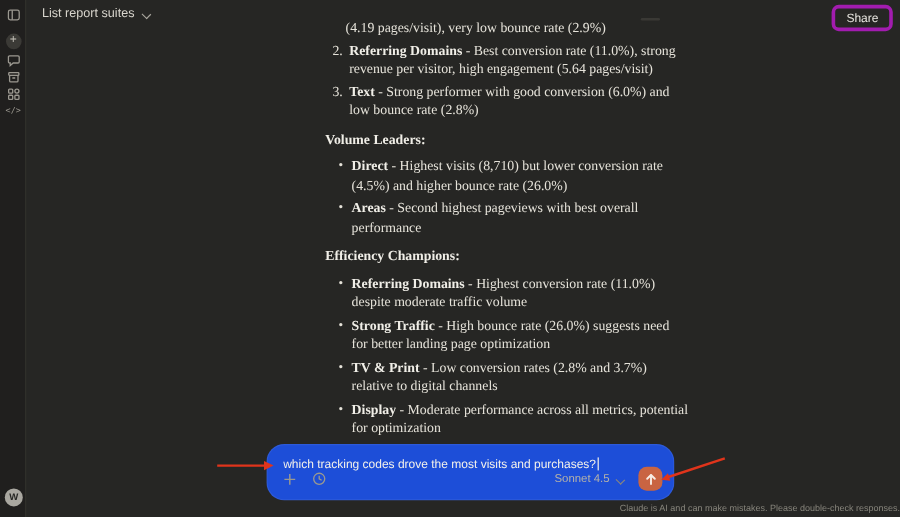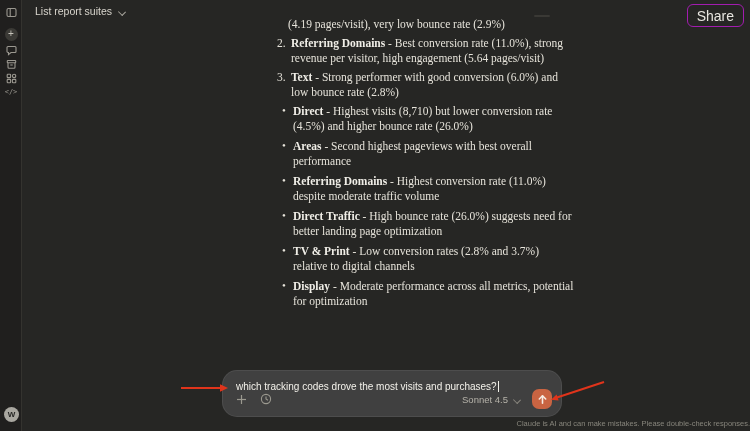--- a/index.html
+++ b/index.html
@@ -21,43 +21,43 @@
     background:#a9a7a0; color:#262624; font-size:8px; font-weight:bold;
     display:flex; align-items:center; justify-content:center; cursor:pointer; }
 
   
   .topbar { position:absolute; left:22px; top:0; right:0; height:22px; z-index:4; }
   .rs-dropdown { position:absolute; left:9px; top:3px; display:flex; align-items:center; gap:7px;
     color:#d8d5cd; font-size:10.5px; padding:2px 4px; cursor:pointer; }
   .chev { width:7px; height:7px; display:inline-block; position:relative; }
   .chev::before { content:""; position:absolute; left:0; top:1px; width:5px; height:5px;
     border-right:1.2px solid #a9a69e; border-bottom:1.2px solid #a9a69e; transform:rotate(45deg) scale(1,0.9); }
-  .share-btn { position:absolute; right:6px; top:4px; border:1px solid #a21caf; border-radius:6px;
-    background:transparent; color:#e8e6e0; font-size:14px; padding:2.5px 9px; cursor:pointer;
+  .share-btn { position:absolute; right:6px; top:4px; border:3px solid #a21caf; border-radius:6px;
+    background:transparent; color:#e8e6e0; font-size:10px; padding:2.5px 9px; cursor:pointer;
     font-family:"Liberation Sans", sans-serif; }
 
   
   .chat-col { position:absolute; left:230px; top:17px; width:303px;
     font-family:"Liberation Serif", serif; font-size:11.5px; line-height:1.35;
     color:#e6e3da;margin-left:41px; }
   .chat-col strong { color:#f0eee7; }
   .clip-artifact { position:absolute; left:263px; top:-2px; width:16px; height:2px;
     background:#3a3935; border-radius:1px; }
   .num-list { list-style:none; margin:0; }
   .num-list li { position:relative; padding-left:20px; margin-bottom:3px; }
   .num-list .num { position:absolute; left:6px; }
   .cont-line { padding-left:17px; margin-bottom:3px; }
   .msg-heading { font-weight:bold; color:#f0eee7; margin-top:9px; margin-bottom:7px; }
   .bullet-list { list-style:none; margin:0; }
   .bullet-list li { position:relative; padding-left:22px; margin-bottom:4px; }
   .bullet-list li::before { content:"\2022"; position:absolute; left:11px; top:-1px; font-size:11px; }
 
   
   .composer { position:absolute; left:222px; top:370px; width:340px; height:47px;
-    background:#404040; border:1px solid rgba(255,255,255,0.07); border-radius:15px; z-index:4; }
+    background:#1d4ed8; border:1px solid rgba(255,255,255,0.07); border-radius:15px; z-index:4; }
   .input-line { position:absolute; left:13px; top:10px; right:12px; font-size:10px;
     color:#f3f1ea; white-space:nowrap; overflow:hidden; cursor:text; }
   .caret { display:inline-block; width:1px; height:11px; background:#f3f1ea;
     vertical-align:-2px; margin-left:1px; }
   .tools-row { position:absolute; left:12px; right:9px; bottom:7px; height:20px;
     display:flex; align-items:center;margin-top:12px; }
   .tool-icon { width:13px; height:13px; color:#9b998f; display:flex; align-items:center;
     justify-content:center; cursor:pointer; margin-right:11px; }
   .spacer { flex:1; }
   .model-select { display:flex; align-items:center; gap:6px; color:#b5b2a9; font-size:9.5px;
@@ -127,29 +127,31 @@
   <div class="clip-artifact"></div>
 
   <div class="cont-line">(4.19 pages/visit), very low bounce rate (2.9%)</div>
 
   <ol class="num-list">
       <li><span class="num">2.</span><strong>Referring Domains</strong> - Best conversion rate (11.0%), strong revenue per visitor, high engagement (5.64 pages/visit)</li>
       <li><span class="num">3.</span><strong>Text</strong> - Strong performer with good conversion (6.0%) and low bounce rate (2.8%)</li>
     </ol>
 
   <div id="sections">
+      <div class="msg-heading">Volume Leaders:</div>
       <ul class="bullet-list">
         <li><strong>Direct</strong> - Highest visits (8,710) but lower conversion rate (4.5%) and higher bounce rate (26.0%)</li>
         <li><strong>Areas</strong> - Second highest pageviews with best overall performance</li>
       </ul>
+      <div class="msg-heading">Efficiency Champions:</div>
       <ul class="bullet-list">
         <li><strong>Referring Domains</strong> - Highest conversion rate (11.0%) despite moderate traffic volume</li>
       </ul>
       <ul class="bullet-list">
-        <li><strong>Direct Traffic</strong> - High bounce rate (26.0%) suggests need for better landing page optimization</li>
+        <li><strong>Strong Traffic</strong> - High bounce rate (26.0%) suggests need for better landing page optimization</li>
         <li><strong>TV &amp; Print</strong> - Low conversion rates (2.8% and 3.7%) relative to digital channels</li>
         <li><strong>Display</strong> - Moderate performance across all metrics, potential for optimization</li>
       </ul>
     </div>
 
 </main>
 
 <div class="composer">
   <div class="input-line">
     <span>which tracking codes drove the most visits and purchases?</span><span class="caret"></span>

